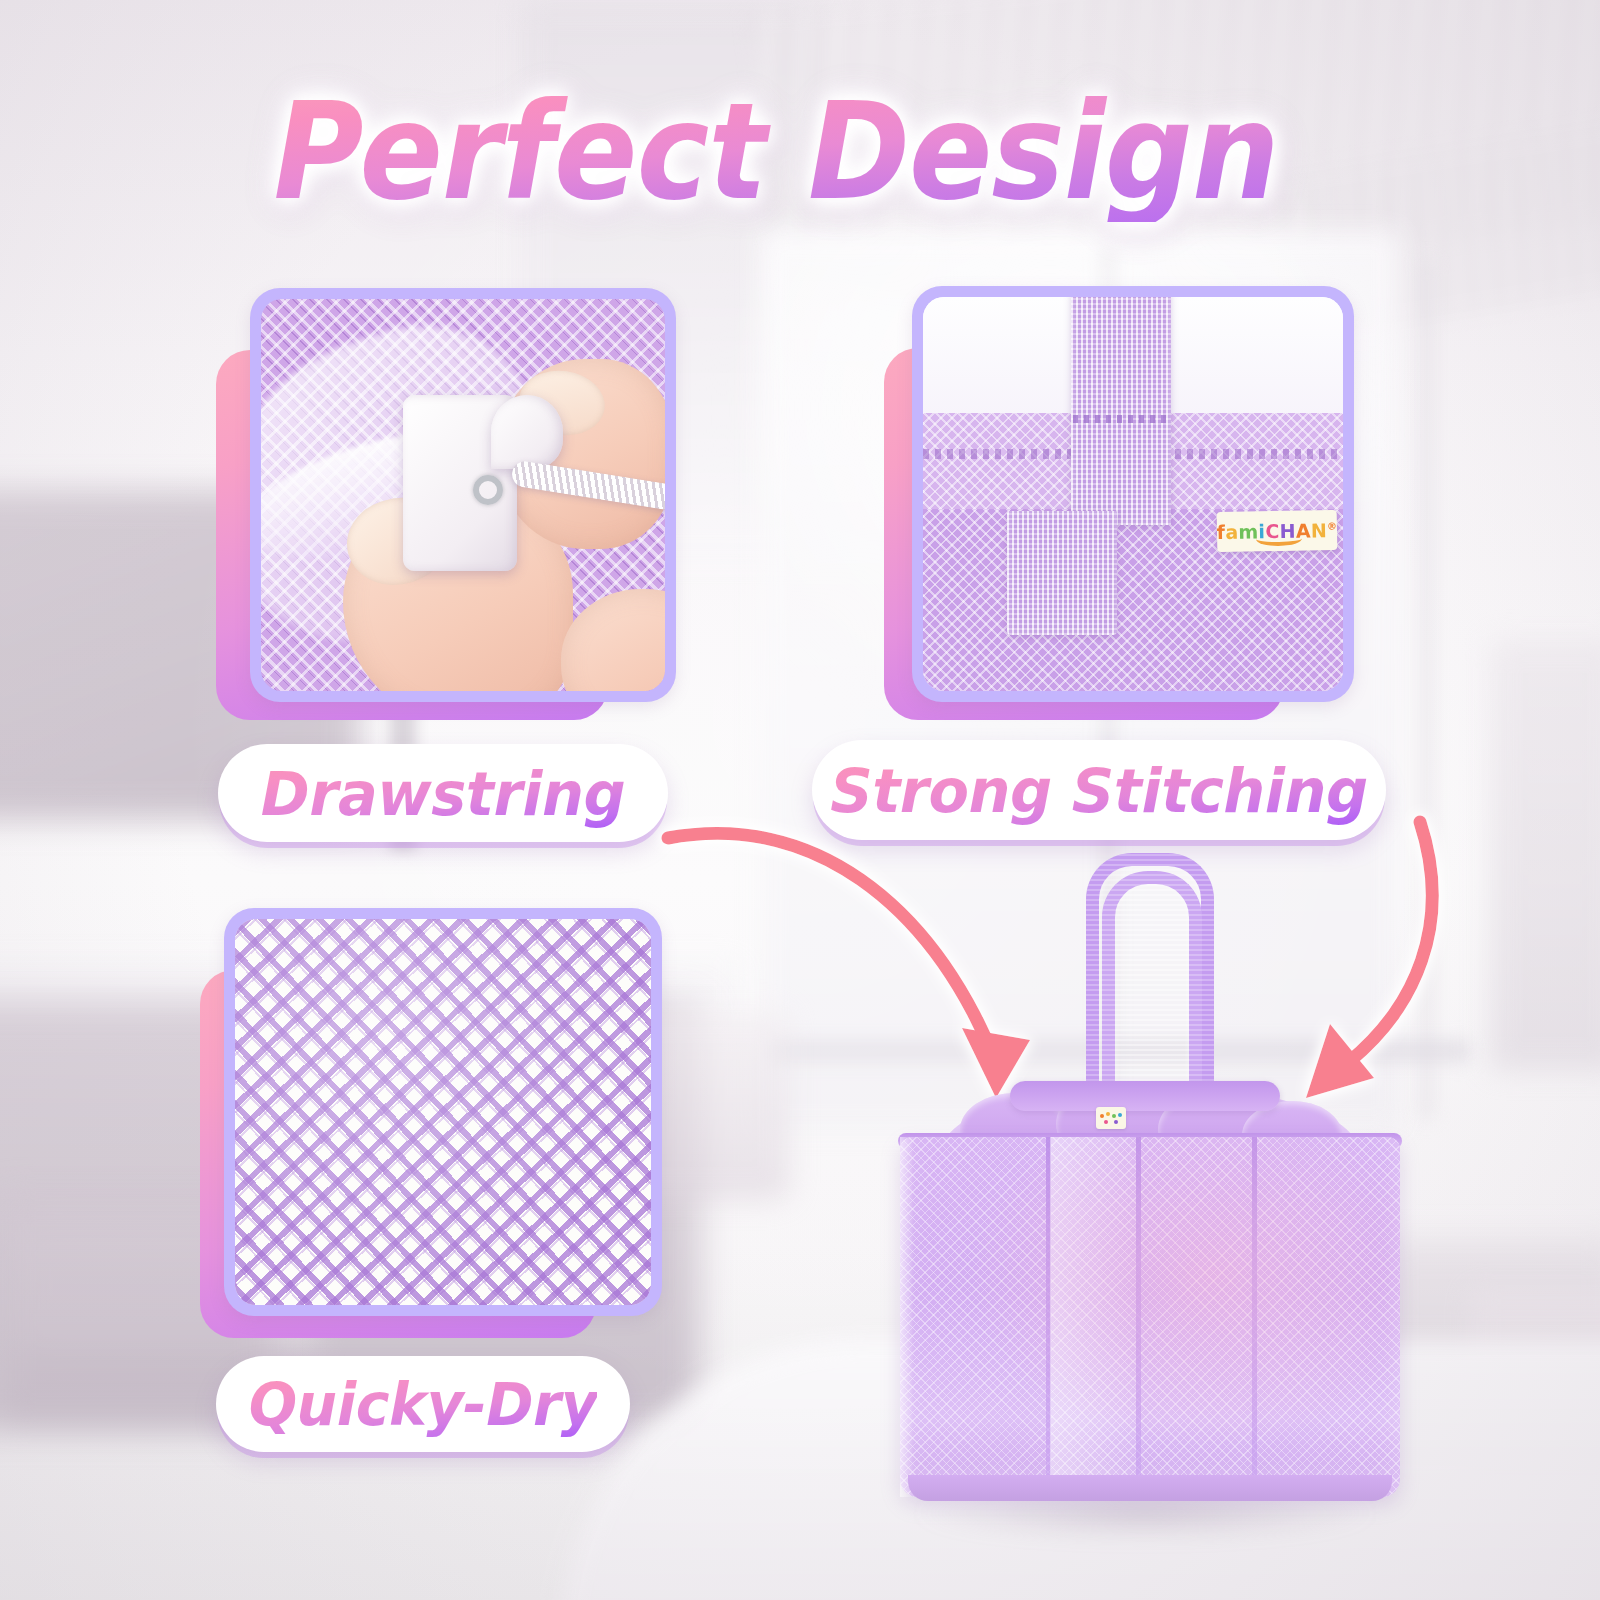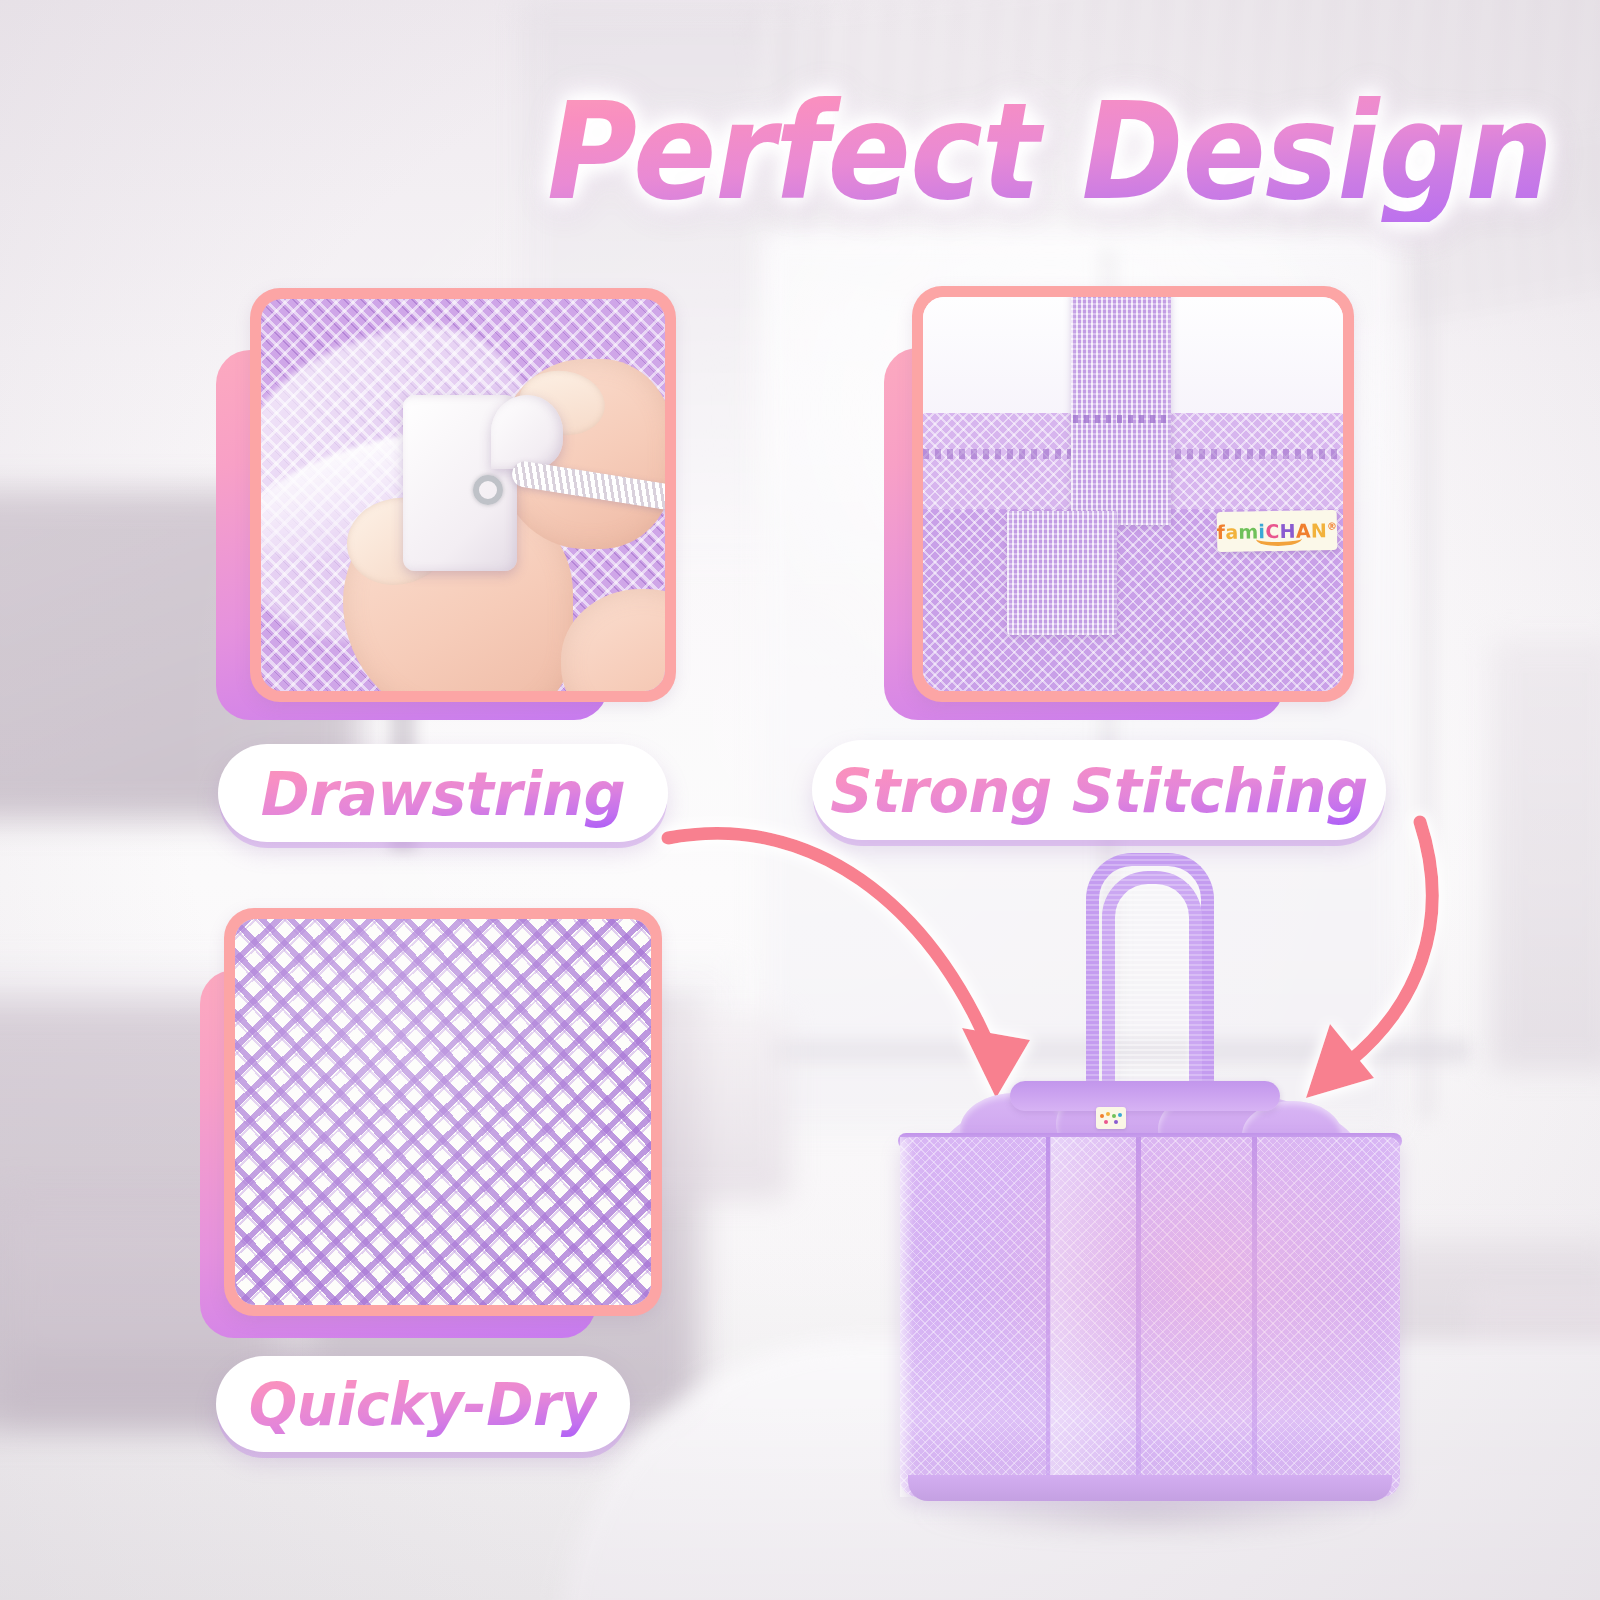--- a/index.html
+++ b/index.html
@@ -112,22 +112,22 @@
     background:radial-gradient(circle,rgba(255,255,255,.85),rgba(255,255,255,0) 70%);
     filter:blur(20px);
   }
   .bg-vignette {
     inset:0;
     background:radial-gradient(ellipse at 50% 45%,rgba(255,255,255,.35) 0%,rgba(255,255,255,0) 55%,rgba(205,196,206,.30) 100%);
   }
 
   
   .title-wrap {
-    position:absolute; left:16px; top:88px; width:1536px;
-    text-align:right; pointer-events:none;
+    position:absolute; left:8px; top:88px; width:1536px;
+    text-align:center; pointer-events:none;
   }
   .title {
     display:inline-block;
     font-family:"DejaVu Sans", sans-serif;
     font-size:123px;
     font-weight:bold;
     font-style:italic;
     letter-spacing:-1px;
     line-height:1.05;
     background:linear-gradient(176deg,#fb9bb8 0%,#f98fc0 18%,#e98ad4 48%,#cb7ce4 74%,#b86ef0 100%);
@@ -144,21 +144,21 @@
   
   .card { position:absolute; }
   .card .frame {
     position:absolute; inset:0;
     border-radius:34px;
     background:linear-gradient(168deg,#fca9bf 0%,#f8a0c6 26%,#e692dd 62%,#c77bf0 100%);
   }
   .card .photo {
     position:absolute;
     border-radius:30px;
-    background:#fca5a5;
+    background:#c4b5fd;
     padding:11px;
     box-shadow:0 5px 16px rgba(150,120,160,.16);
     overflow:hidden;
   }
   .card .photo-inner {
     width:100%; height:100%;
     border-radius:21px;
     overflow:hidden;
     position:relative;
   }

